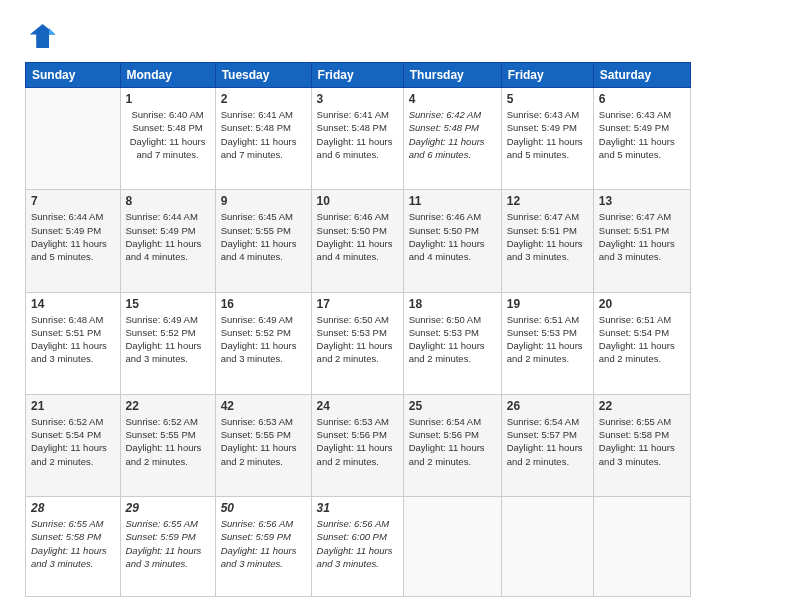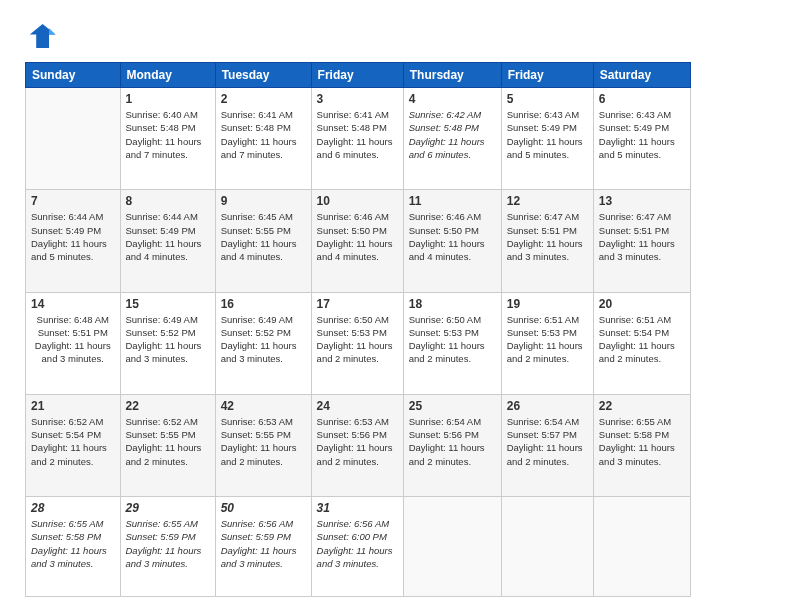--- a/index.html
+++ b/index.html
@@ -126,21 +126,21 @@
           <th>Thursday</th>
           <th>Friday</th>
           <th>Saturday</th>
         </tr>
     </thead>
     <tbody id="calendar-body">
     <tr>
           <td class="empty-cell"></td>
           <td>
             <div class="day-num">1</div>
-            <div class="day-info" style="white-space: pre-line;">Sunrise: 6:40 AM
+            <div class="day-info" style="white-space: pre-line; text-align: center;">Sunrise: 6:40 AM
 Sunset: 5:48 PM
 Daylight: 11 hours
 and 7 minutes.</div>
           </td>
           <td>
             <div class="day-num">2</div>
             <div class="day-info" style="white-space: pre-line;">Sunrise: 6:41 AM
 Sunset: 5:48 PM
 Daylight: 11 hours
 and 7 minutes.</div>
@@ -221,21 +221,21 @@
             <div class="day-num">13</div>
             <div class="day-info" style="white-space: pre-line;">Sunrise: 6:47 AM
 Sunset: 5:51 PM
 Daylight: 11 hours
 and 3 minutes.</div>
           </td>
         </tr>
         <tr>
           <td>
             <div class="day-num">14</div>
-            <div class="day-info" style="white-space: pre-line; text-align: center;">Sunrise: 6:48 AM
+            <div class="day-info" style="white-space: pre-line;">Sunrise: 6:48 AM
 Sunset: 5:51 PM
 Daylight: 11 hours
 and 3 minutes.</div>
           </td>
           <td>
             <div class="day-num">15</div>
             <div class="day-info" style="white-space: pre-line;">Sunrise: 6:49 AM
 Sunset: 5:52 PM
 Daylight: 11 hours
 and 3 minutes.</div>

